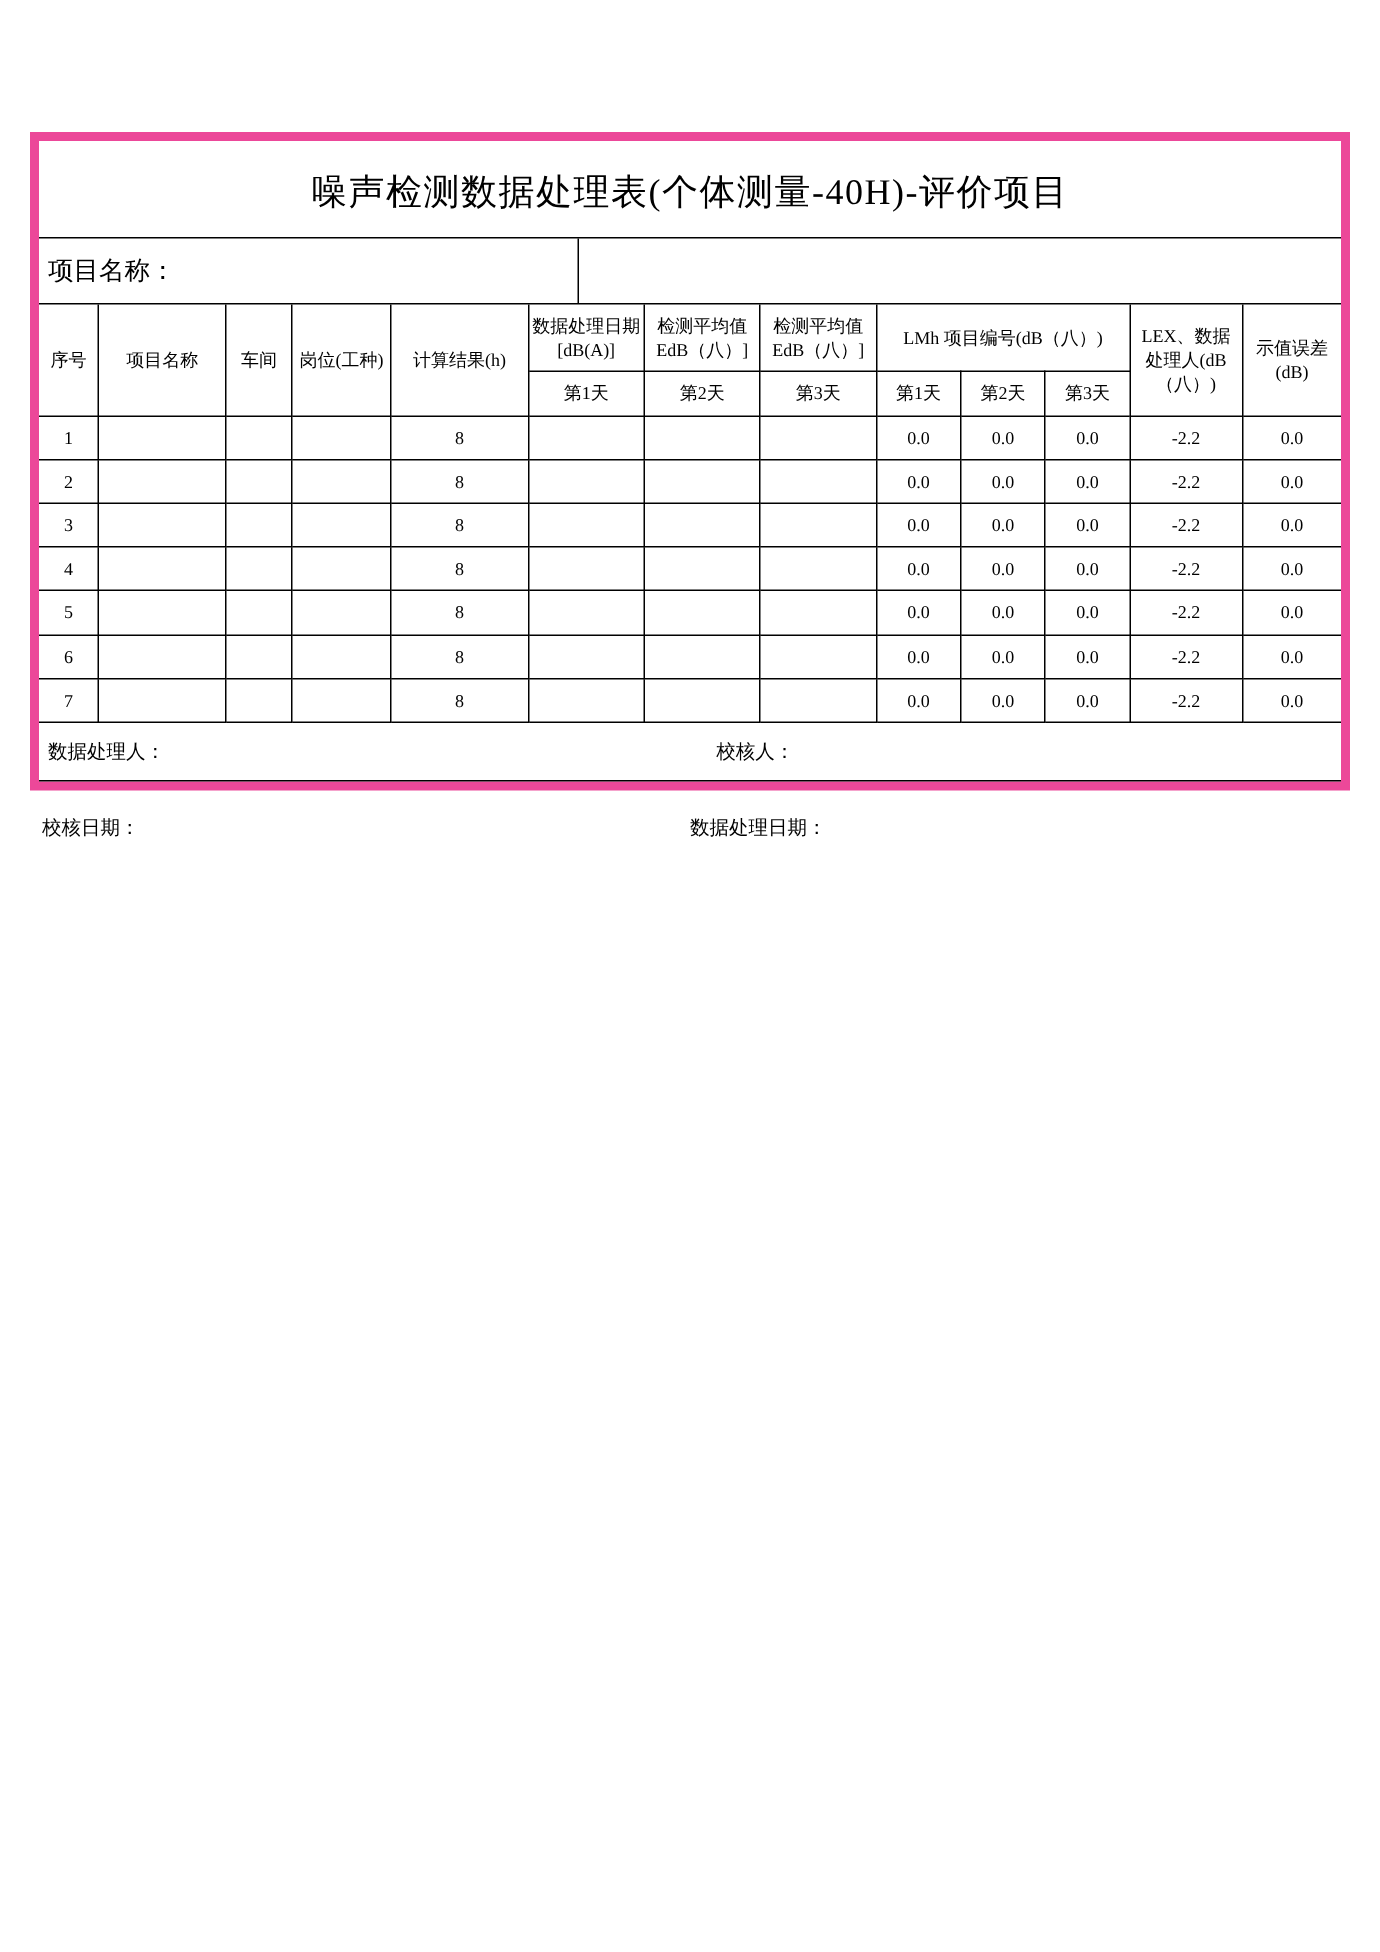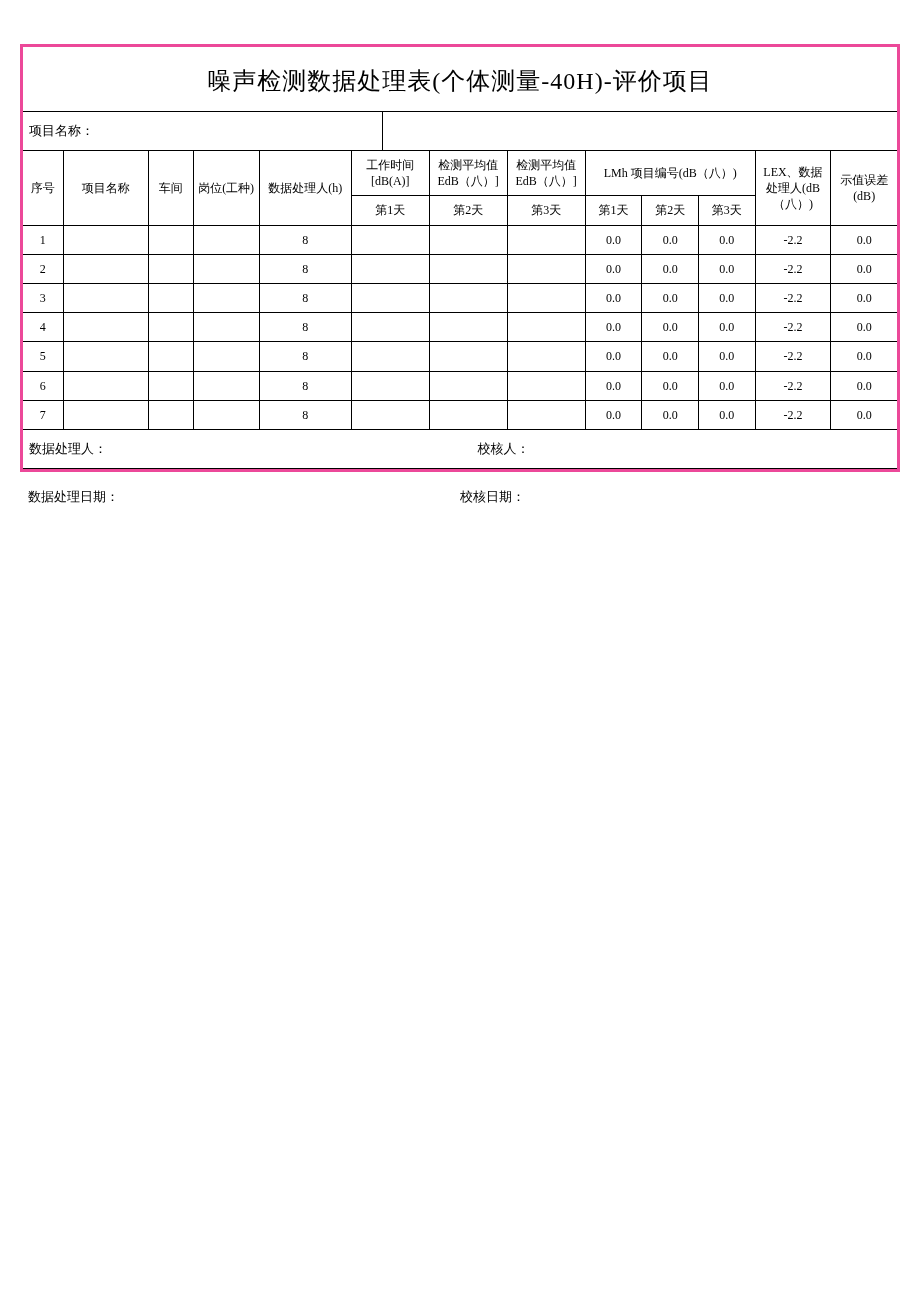--- a/index.html
+++ b/index.html
@@ -5,34 +5,34 @@
   * { box-sizing: border-box; }
   body {
     margin: 0;
     padding: 0;
     background: #ffffff;
     font-family: "SimSun", "宋体", serif;
     width: 920px;
     color: #000;
   }
   .outer {
-    margin: 44px 20px 0 20px;
-    border: 3px solid #ec4899;
+    margin: 88px 20px 0 20px;
+    border: 6px solid #ec4899;
   }
   .title {
     text-align: center;
     font-size: 24px;
     padding: 18px 0 14px 0;
     border-bottom: 1px solid #000;
     letter-spacing: 1px;
   }
   .meta-row {
     display: flex;
     border-bottom: 1px solid #000;
-    font-size: 13px;
+    font-size: 17px;
   }
   .meta-row > div {
     padding: 10px 6px;
   }
   .meta-left {
     flex: 0 0 360px;
     border-right: 1px solid #000;
   }
   .meta-right {
     flex: 1;
@@ -113,22 +113,22 @@
         <col class="c-lmh">
       <col class="c-lex">
         <col class="c-err">
     </colgroup>
     <thead>
       <tr>
         <th rowspan="2">序号</th>
         <th rowspan="2">项目名称</th>
         <th rowspan="2">车间</th>
         <th rowspan="2">岗位(工种)</th>
-        <th rowspan="2">数据处理人(h)</th>
-        <th>工作时间 [dB(A)]</th>
+        <th rowspan="2">计算结果(h)</th>
+        <th>数据处理日期 [dB(A)]</th>
         <th>检测平均值 EdB（八）]</th>
         <th>检测平均值 EdB（八）]</th>
         <th colspan="3">LMh 项目编号(dB（八）)</th>
         <th rowspan="2">LEX、数据处理人(dB（八）)</th>
         <th rowspan="2">示值误差(dB)</th>
       </tr>
       <tr>
         <th>第1天</th>
         <th>第2天</th>
         <th>第3天</th>
@@ -253,20 +253,20 @@
     </div>
     <div>
       <span>校核人：</span>
       <span></span>
     </div>
   </div>
 </div>
 
 <div class="below">
   <div>
+    <span>校核日期：</span>
+    <span></span>
+  </div>
+  <div>
     <span>数据处理日期：</span>
     <span></span>
   </div>
-  <div>
-    <span>校核日期：</span>
-    <span></span>
-  </div>
 </div>
 
 </body></html>

